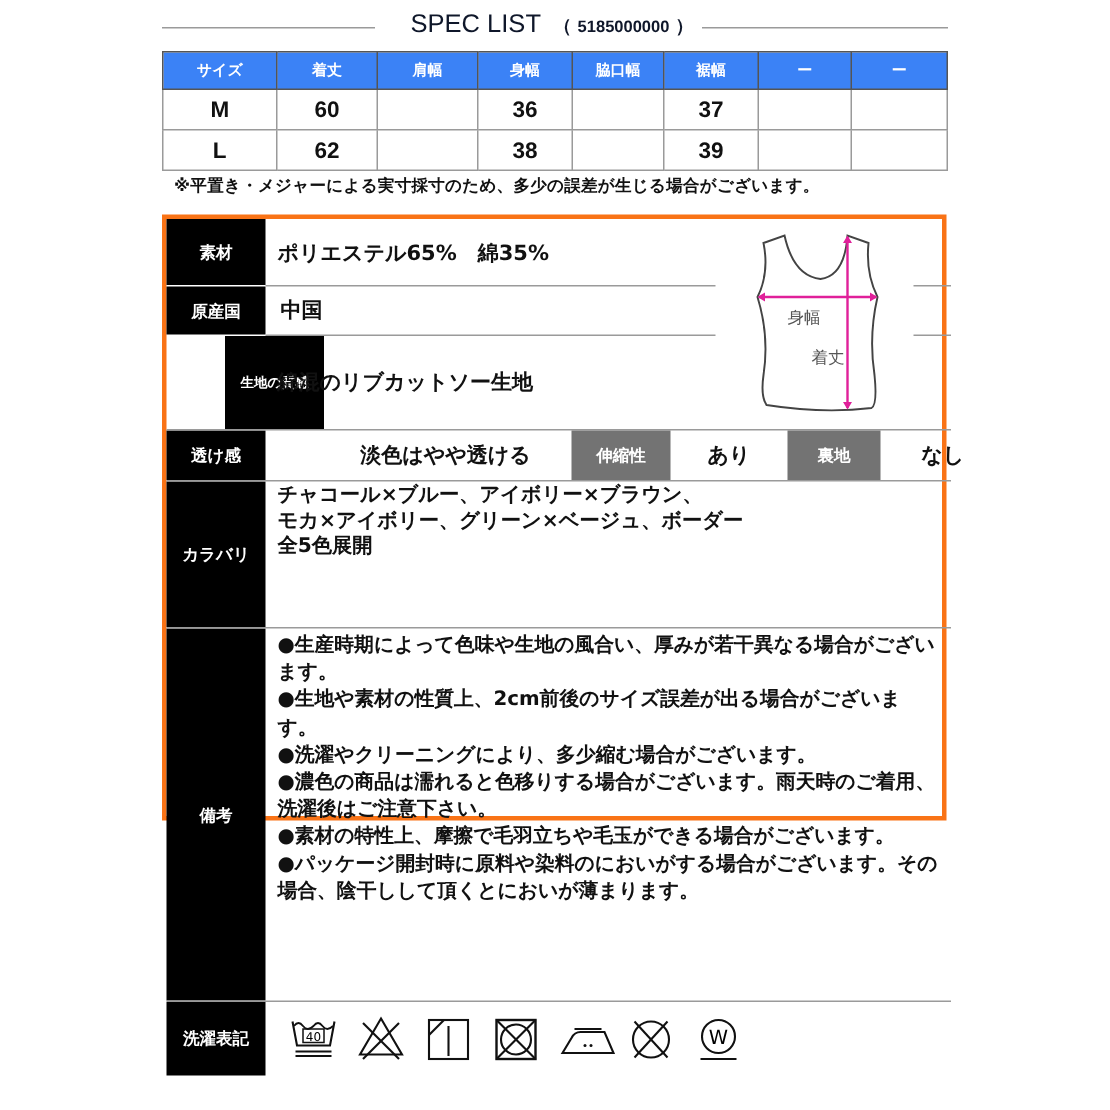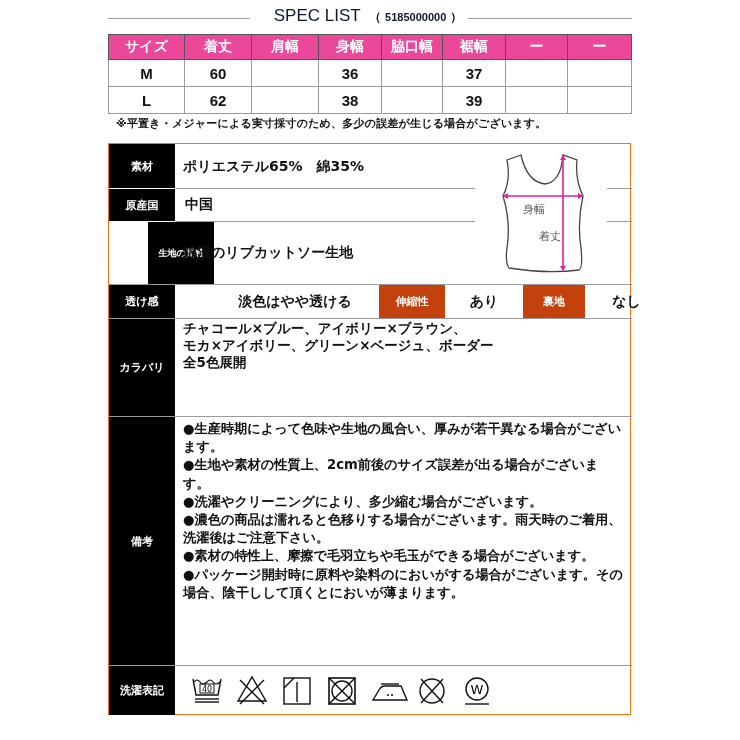--- a/index.html
+++ b/index.html
@@ -8,32 +8,32 @@
   .abs { position:absolute; }
   .title-wrap { position:absolute; top:6px; left:108px; width:524px; height:26px; }
   .title-line { position:absolute; top:12px; height:1px; background:#9a9a9a; }
   .title-text { position:absolute; left:0; right:0; top:0; text-align:center; font-size:17px;
                 font-family:"Liberation Sans", sans-serif; color:#0f172a; }
   .title-text .paren { font-size:12px; font-weight:bold; margin:0 4px; }
   .title-text .code { font-size:11px; font-weight:bold; }
 
   table.size { position:absolute; left:108px; top:34px; width:523px; border-collapse:collapse; table-layout:fixed; }
   table.size td, table.size th { border:1px solid #9a9a9a; text-align:center; padding:0; }
-  table.size th { background:#ec4899; color:#fff; height:24px; font-size:14px; font-weight:bold; border-color:#555; }
+  table.size th { background:#3b82f6; color:#fff; height:24px; font-size:10px; font-weight:bold; border-color:#555; }
   table.size td { height:26px; font-size:15px; font-weight:bold; font-family:"Liberation Sans", sans-serif; }
   .note { position:absolute; left:116px; top:116px; font-size:11px; font-weight:bold; letter-spacing:0.2px; }
 
-  .spec { position:absolute; left:108px; top:143px; width:523px; height:572px;
-          border:1px solid #f97316; box-sizing:border-box; }
+  .spec { position:absolute; left:108px; top:143px; width:523px; height:404px;
+          border:3px solid #f97316; box-sizing:border-box; }
   .lab { position:absolute; left:0; width:66px; background:#000; color:#fff; font-weight:bold;
          display:flex; align-items:center; justify-content:center; font-size:11px; }
   .hline { position:absolute; height:1px; background:#9a9a9a; }
   .val { position:absolute; font-size:14px; font-weight:bold; }
   .cell { position:absolute; display:flex; align-items:center; justify-content:center; font-weight:bold;margin-left:36px; }
-  .cell.dark { background:#c2410c; color:#fff; font-size:11px; }
+  .cell.dark { background:#737373; color:#fff; font-size:11px; }
   .cell.light { font-size:14px; }
   .para { position:absolute; left:74px; font-size:13.5px; font-weight:bold; line-height:17px; }
   .notes { position:absolute; left:74px; top:4px; width:440px; font-size:13.2px; font-weight:bold; line-height:18.2px; }
   .icons { position:absolute; left:82px; top:8px; display:flex; gap:13px; }
   .icons span { display:block; width:32px; height:34px; }
 </style>
 </head>
 <body>
 
 <div class="title-wrap">

